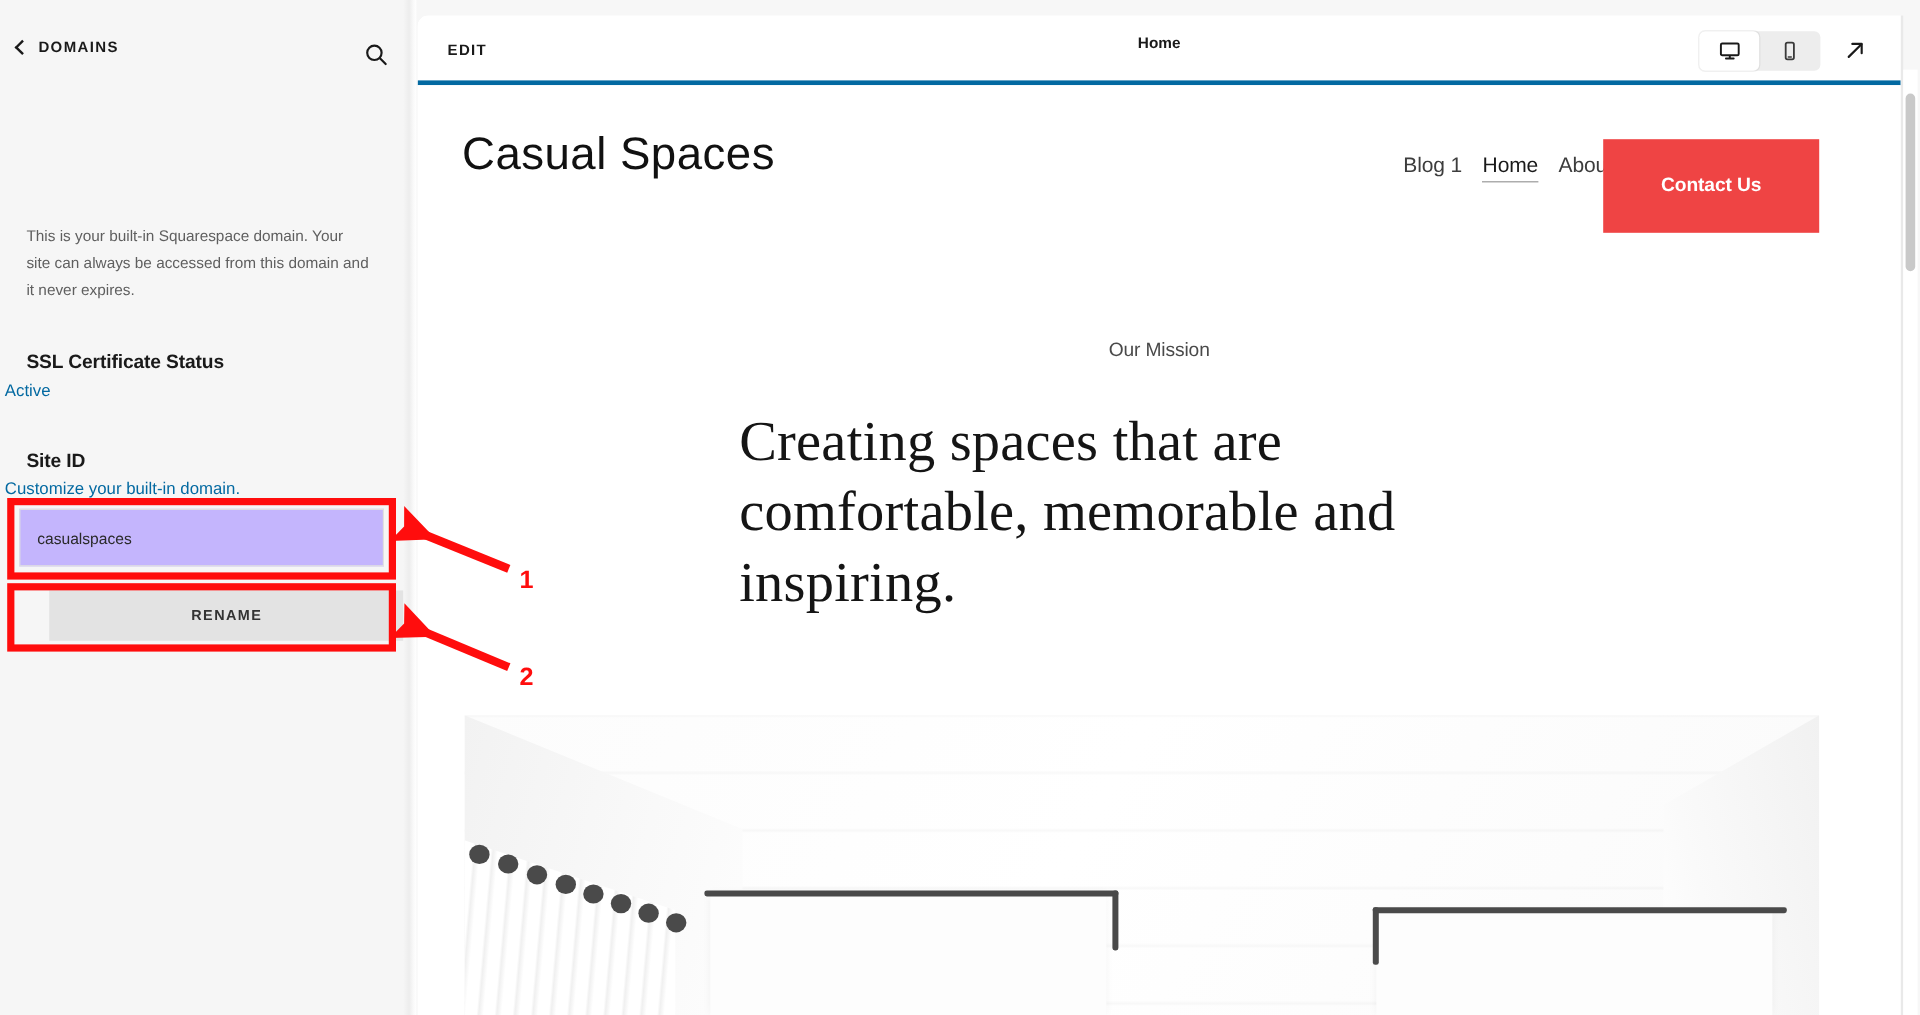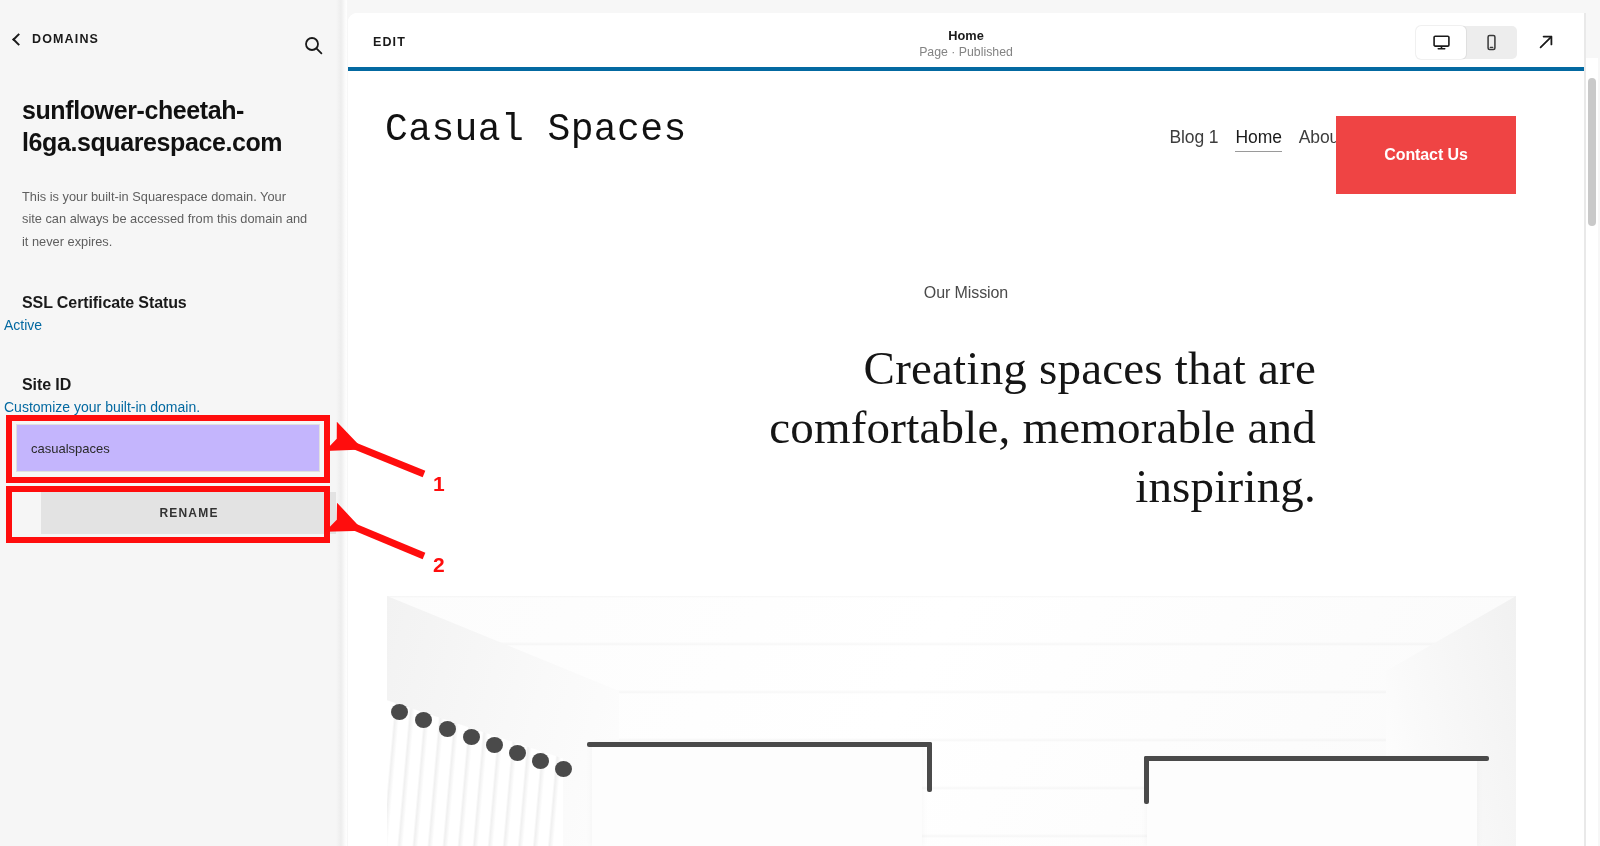--- a/index.html
+++ b/index.html
@@ -151,21 +151,21 @@
   
   #site {
     position:absolute; left:0; top:58px; width:1236px; height:775px;
     background:#ffffff;
   }
   #site-header {
     position:absolute; left:0; top:0; width:1236px; height:140px;
   }
   #brand {
     position:absolute; left:37px; top:37px;
-    font-family:Liberation Mono, monospace;
+    font-family:Liberation Sans, sans-serif;
     font-size:38px; color:#111; letter-spacing:0.4px;
     white-space:nowrap;
   }
   #nav {
     position:absolute; right:240px; top:56px;
     display:flex; align-items:baseline; gap:17px;
   }
   .nav-link {
     font-family:"Liberation Sans", sans-serif;
     font-size:17.5px; color:#3d3d3d; cursor:pointer;
@@ -185,21 +185,21 @@
     cursor:pointer;
   }
 
   #eyebrow {
     position:absolute; left:0; right:0; top:213px;
     text-align:center; font-size:16px; color:#4a4a4a;
     letter-spacing:-0.1px;
   }
   #headline {
     position:absolute; left:268px; top:268px; width:700px;
-    text-align:right;
+    text-align:left;
     font-family:"Liberation Serif", serif;
     font-size:47px; line-height:1.26; color:#151515;
     letter-spacing:0.2px;
   }
 
   
   #hero-photo {
     position:absolute; left:39px; top:525px;
     width:1129px; height:250px;
     overflow:hidden;
@@ -272,21 +272,20 @@
         <span class="lbl">DOMAINS</span>
       </div>
       <div id="search-btn">
         <svg width="19" height="19" viewBox="0 0 19 19" aria-hidden="true">
           <circle cx="8" cy="8" r="6" fill="none" stroke="#1a1a1a" stroke-width="1.8"></circle>
           <line x1="12.4" y1="12.4" x2="17.4" y2="17.4" stroke="#1a1a1a" stroke-width="1.8" stroke-linecap="round"></line>
         </svg>
       </div>
     </div>
 
-    <div id="domain-title">sunflower-cheetah-l6ga.squarespace.com</div>
     <div id="domain-desc">This is your built-in Squarespace domain. Your site can always be accessed from this domain and it never expires.</div>
 
     <div class="field-label" id="ssl-label">SSL Certificate Status</div>
     <div class="field-sub" id="ssl-value">Active</div>
 
     <div class="field-label" id="siteid-label">Site ID</div>
     <div class="field-sub" id="siteid-sub">Customize your built-in domain.</div>
 
     <input id="siteid-input" type="text" value="casualspaces" style="">
 
@@ -295,21 +294,20 @@
     <div id="sidebar-edge"></div>
   </div>
 
   <div id="preview">
 
     <div id="toolbar">
       <div id="edit-btn">EDIT</div>
 
       <div id="page-meta">
         <div class="t">Home</div>
-        <div class="s">Page · Published</div>
       </div>
 
       <div id="device-toggle">
         <div class="dev-btn active">
           <svg width="19" height="19" viewBox="0 0 20 20" aria-hidden="true">
             <rect x="2.2" y="3.4" width="15.6" height="10.4" rx="1.2" fill="none" stroke="#1a1a1a" stroke-width="1.7"></rect>
             <line x1="10" y1="13.8" x2="10" y2="16.2" stroke="#1a1a1a" stroke-width="1.7"></line>
             <line x1="6.6" y1="16.6" x2="13.4" y2="16.6" stroke="#1a1a1a" stroke-width="1.7" stroke-linecap="round"></line>
           </svg>
         </div>

